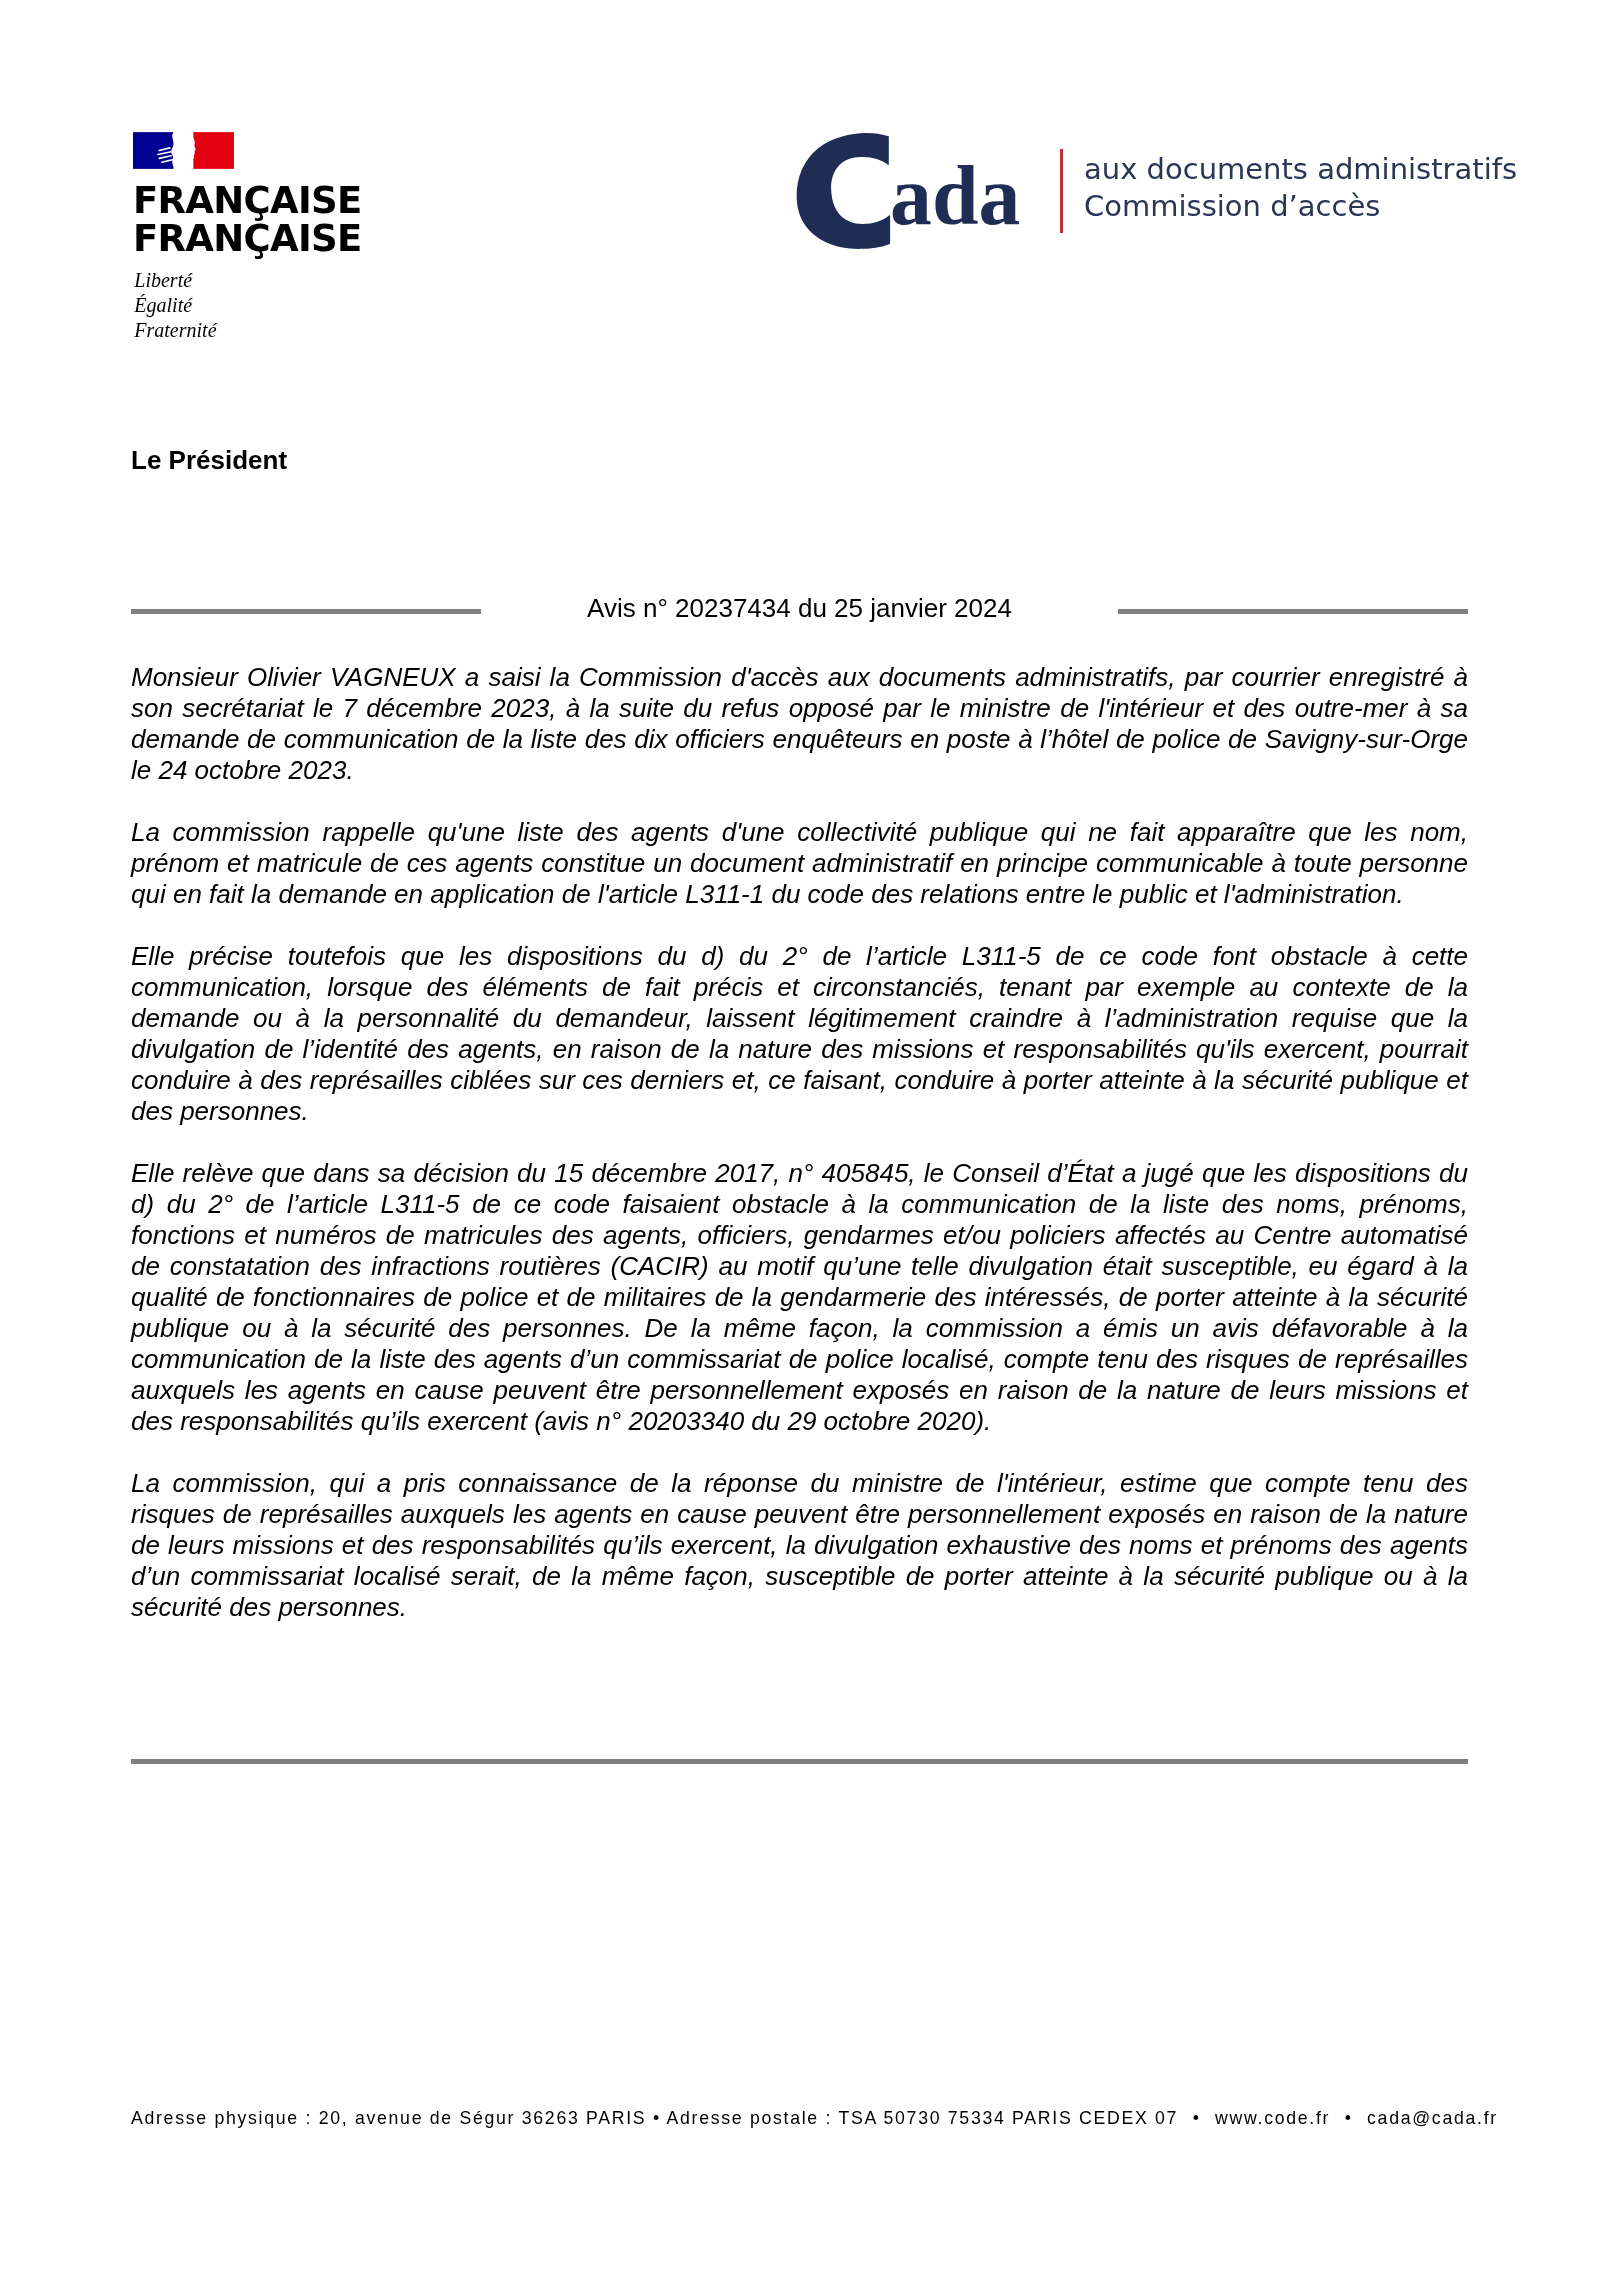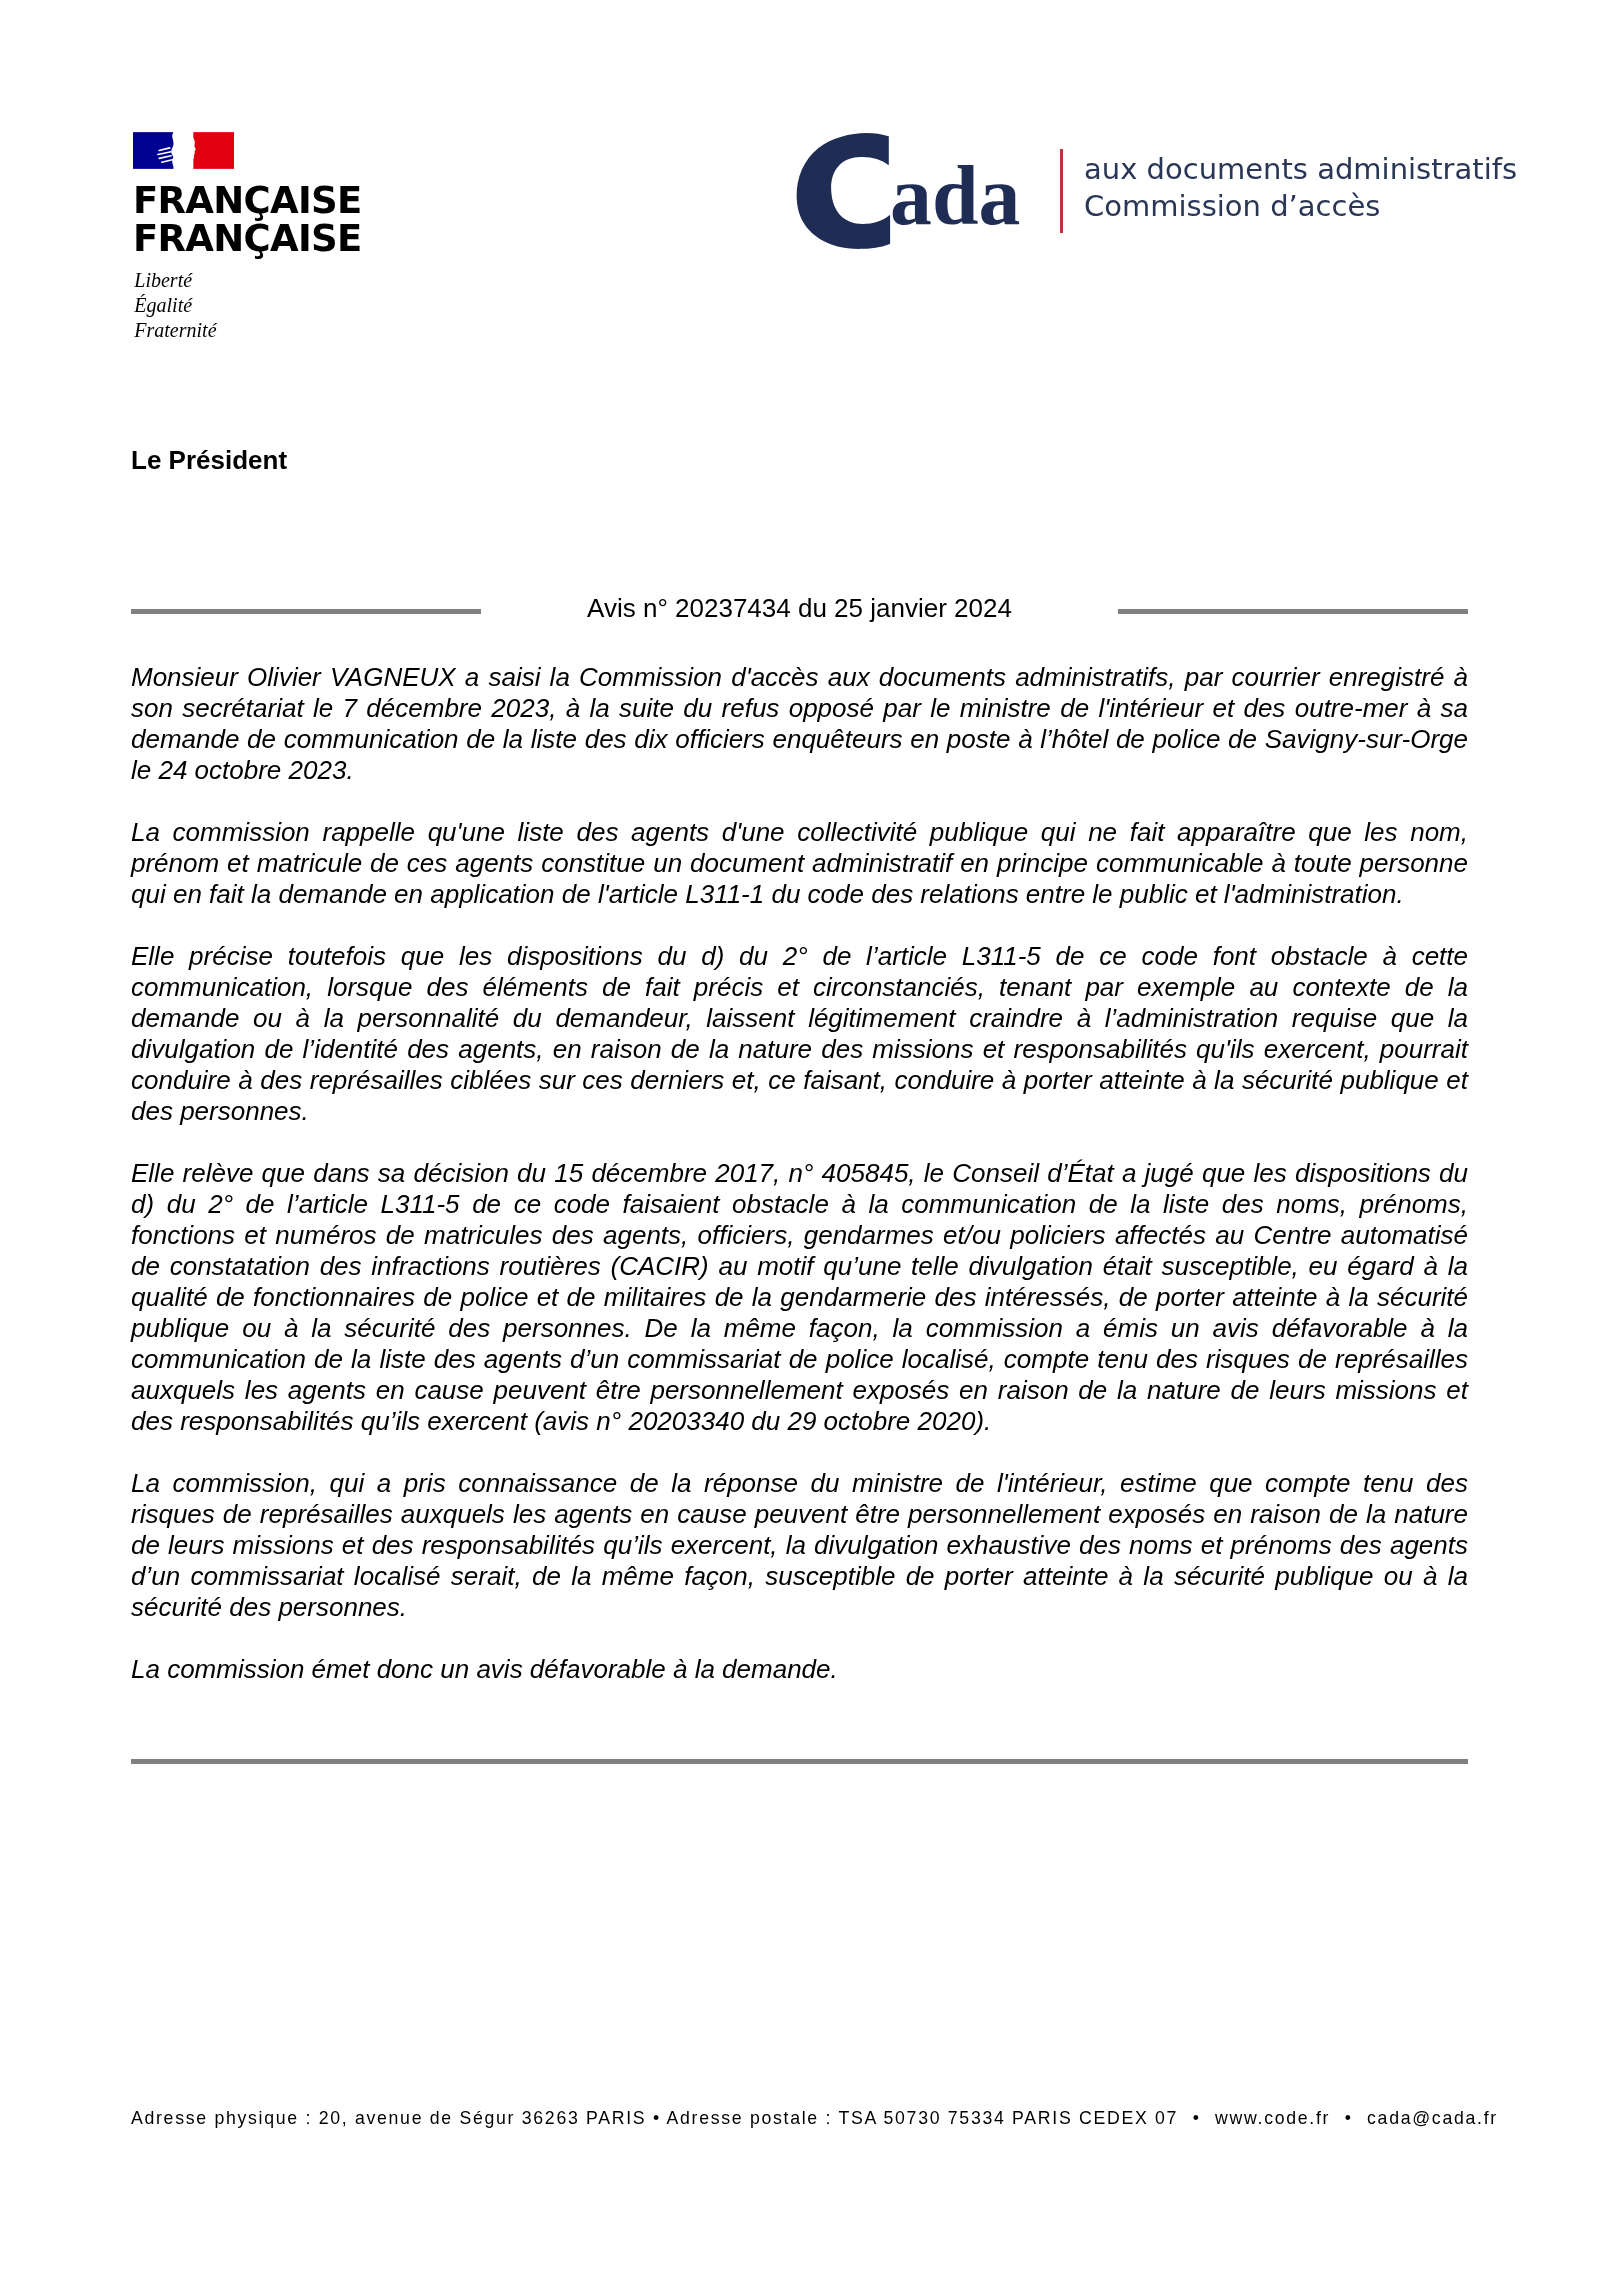--- a/index.html
+++ b/index.html
@@ -74,21 +74,20 @@
   <div class="avis-title">Avis n° 20237434 du 25 janvier 2024</div>
   <div class="avis-rule-right"></div>
 </div>
 
 <div class="body-text">
   <p>Monsieur Olivier VAGNEUX a saisi la Commission d'accès aux documents administratifs, par courrier enregistré à son secrétariat le 7 décembre 2023, à la suite du refus opposé par le ministre de l'intérieur et des outre-mer à sa demande de communication de la liste des dix officiers enquêteurs en poste à l’hôtel de police de Savigny-sur-Orge le 24 octobre 2023.</p>
   <p>La commission rappelle qu'une liste des agents d'une collectivité publique qui ne fait apparaître que les nom, prénom et matricule de ces agents constitue un document administratif en principe communicable à toute personne qui en fait la demande en application de l'article L311-1 du code des relations entre le public et l'administration.</p>
   <p>Elle précise toutefois que les dispositions du d) du 2° de l’article L311-5 de ce code font obstacle à cette communication, lorsque des éléments de fait précis et circonstanciés, tenant par exemple au contexte de la demande ou à la personnalité du demandeur, laissent légitimement craindre à l’administration requise que la divulgation de l’identité des agents, en raison de la nature des missions et responsabilités qu'ils exercent, pourrait conduire à des représailles ciblées sur ces derniers et, ce faisant, conduire à porter atteinte à la sécurité publique et des personnes.</p>
   <p>Elle relève que dans sa décision du 15 décembre 2017, n° 405845, le Conseil d’État a jugé que les dispositions du d) du 2° de l’article L311-5 de ce code faisaient obstacle à la communication de la liste des noms, prénoms, fonctions et numéros de matricules des agents, officiers, gendarmes et/ou policiers affectés au Centre automatisé de constatation des infractions routières (CACIR) au motif qu’une telle divulgation était susceptible, eu égard à la qualité de fonctionnaires de police et de militaires de la gendarmerie des intéressés, de porter atteinte à la sécurité publique ou à la sécurité des personnes. De la même façon, la commission a émis un avis défavorable à la communication de la liste des agents d’un commissariat de police localisé, compte tenu des risques de représailles auxquels les agents en cause peuvent être personnellement exposés en raison de la nature de leurs missions et des responsabilités qu’ils exercent (avis n° 20203340 du 29 octobre 2020).</p>
   <p>La commission, qui a pris connaissance de la réponse du ministre de l'intérieur, estime que compte tenu des risques de représailles auxquels les agents en cause peuvent être personnellement exposés en raison de la nature de leurs missions et des responsabilités qu’ils exercent, la divulgation exhaustive des noms et prénoms des agents d’un commissariat localisé serait, de la même façon, susceptible de porter atteinte à la sécurité publique ou à la sécurité des personnes.</p>
-  <p>La commission émet donc un avis défavorable à la demande.</p>
 </div>
 
 <div class="end-rule"></div>
 
 <div class="footer">
   <span>Adresse physique : 20, avenue de Ségur 36263 PARIS</span>
   <span>•</span>
   <span>Adresse postale : TSA 50730 75334 PARIS CEDEX 07</span>
   <span class="sep">•</span>
   <span>www.code.fr</span>

